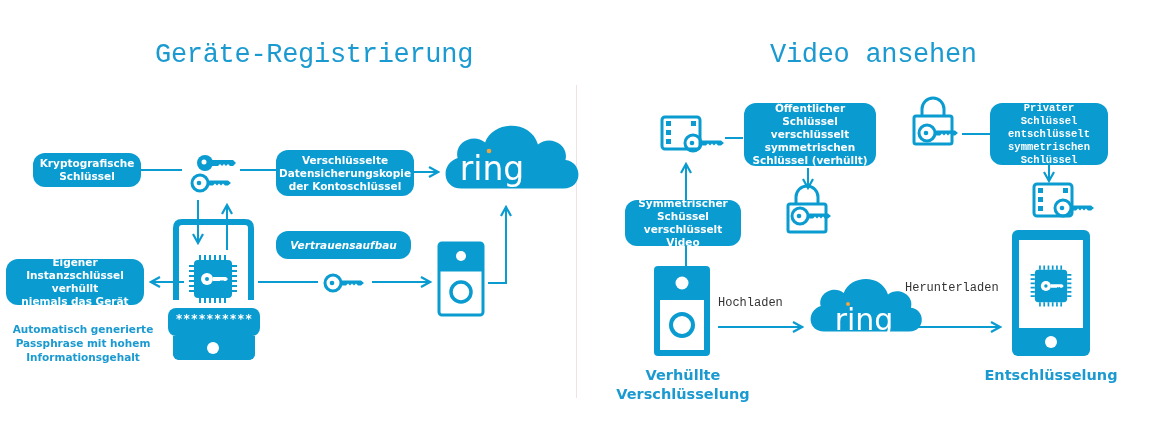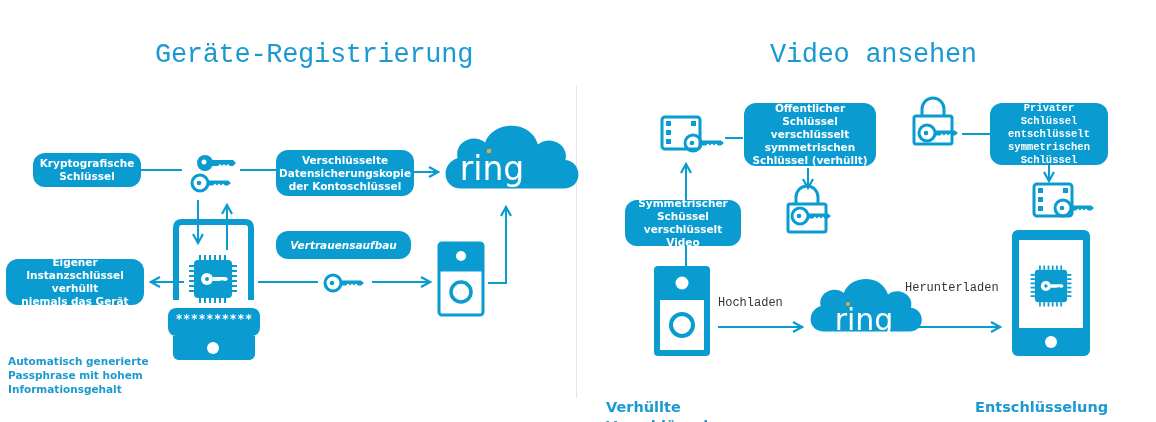--- a/index.html
+++ b/index.html
@@ -5,21 +5,21 @@
   html, body { margin:0; padding:0; background:#ffffff; }
   body { width:1156px; height:422px; position:relative; overflow:hidden;
          font-family:"Liberation Sans", sans-serif; }
   .title { position:absolute; color:#1a9ad0; font-size:27px; font-weight:normal;
            font-family:Liberation Mono, monospace; letter-spacing:-0.3px; white-space:nowrap; }
   .pill { position:absolute; background:#0a9bd0; color:#fff; border-radius:12px;
           font-family:"DejaVu Sans", sans-serif; font-size:10.5px; font-weight:bold;
           text-align:center; display:flex; align-items:center; justify-content:center;
           line-height:13px; white-space:pre-line; box-sizing:border-box; padding:2px 6px; }
   .label-blue { position:absolute; color:#1a9ad0; font-family:"DejaVu Sans", sans-serif;
-                font-weight:bold; white-space:pre-line;margin-top:32px; }
+                font-weight:bold; text-align:center; white-space:pre-line; }
   .label-dark { position:absolute; color:#333; font-family:Liberation Mono, monospace;
                 font-size:12px; white-space:nowrap; }
   svg.canvas { position:absolute; left:0; top:0; }
   .divider { position:absolute; left:576px; top:85px; width:1px; height:313px; background:#f0e2e4; }
   .ringtext { font-family:"DejaVu Sans", sans-serif; }
 </style>
 </head>
 <body>
 
 <div class="title" style="left:155px; top:40px;">Geräte-Registrierung</div>

